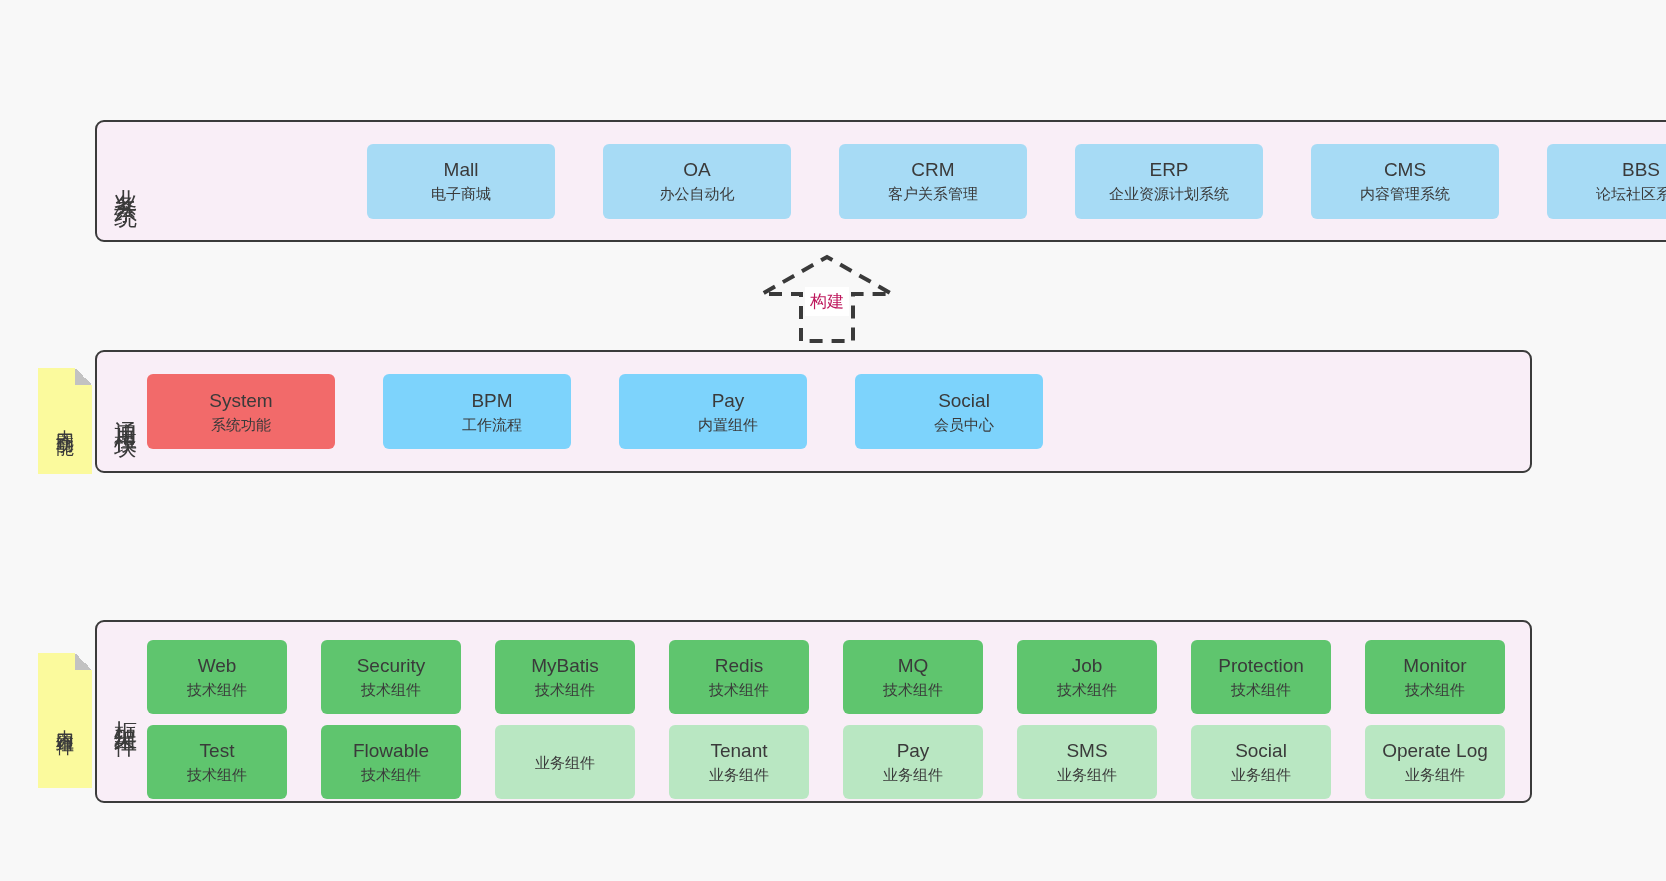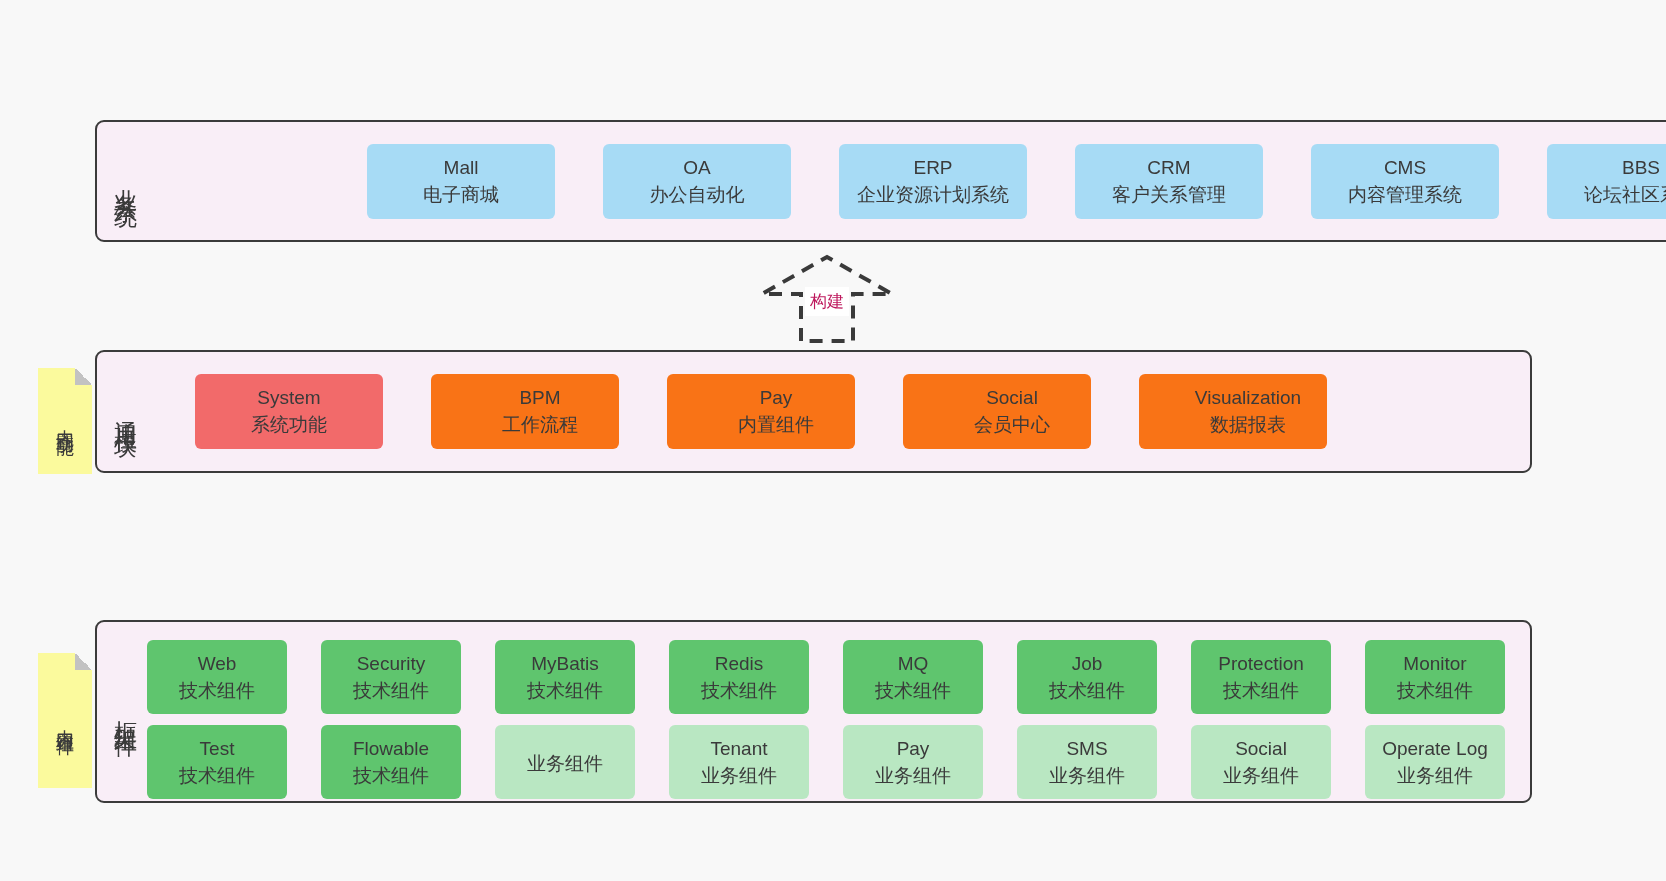--- a/index.html
+++ b/index.html
@@ -17,21 +17,21 @@
   .panel{
     position:absolute;
     background:#f9eef7;
     border:2px solid #3b3b3b;
     border-radius:9px;
     box-sizing:border-box;
     display:flex;
     align-items:center;
   }
   #panel-business{left:95px;top:120px;width:1642px;height:122px;justify-content:space-between;}
-  #panel-modules{left:95px;top:350px;width:1437px;height:123px;gap:48px;}
+  #panel-modules{left:95px;top:350px;width:1437px;height:123px;}
   #panel-components{left:95px;top:620px;width:1437px;height:183px;align-items:flex-start;}
   .vlabel{
     writing-mode:vertical-rl;
     text-orientation:upright;
     font-size:23px;
     letter-spacing:5px;
     margin-left:12px;
     width:34px;
     text-align:center;
     line-height:34px;
@@ -58,26 +58,26 @@
     display:flex;
     flex-direction:column;
     align-items:center;
     justify-content:center;
     text-align:center;
     box-sizing:border-box;
     padding:4px 6px;
     line-height:1.25;
   }
   .box .en{font-size:19px;}
-  .box .zh{font-size:19px;margin-top:3px;}
+  .box .zh{font-size:15px;margin-top:3px;}
   .w188{width:188px;height:75px;}
   .w140{width:140px;height:74px;}
   .blue{background:#a7dbf5;}
   .red{background:#f26a6a;}
-  .pink{background:#f97316;padding-left:36px;}
+  .pink{background:#7dd3fc;padding-left:36px;}
   .green{background:#5fc56e;}
   .green-light{background:#b9e7c2;}
   .sticky{
     position:absolute;
     background:#fbfa9d;
     width:54px;
   }
   #sticky-features{left:38px;top:368px;height:106px;}
   #sticky-components{left:38px;top:653px;height:135px;}
   .fold{
@@ -124,26 +124,26 @@
     <div class="boxes">
       <div class="box blue w188">
         <div class="en">Mall</div>
         <div class="zh">电子商城</div>
       </div>
       <div class="box blue w188">
         <div class="en">OA</div>
         <div class="zh">办公自动化</div>
       </div>
       <div class="box blue w188">
+        <div class="en">CRM</div>
+        <div class="zh">客户关系管理</div>
+      </div>
+      <div class="box blue w188">
         <div class="en">ERP</div>
         <div class="zh">企业资源计划系统</div>
-      </div>
-      <div class="box blue w188">
-        <div class="en">CRM</div>
-        <div class="zh">客户关系管理</div>
       </div>
       <div class="box blue w188">
         <div class="en">CMS</div>
         <div class="zh">内容管理系统</div>
       </div>
       <div class="box blue w188">
         <div class="en">BBS</div>
         <div class="zh">论坛社区系统</div>
       </div>
     </div>
@@ -168,24 +168,20 @@
         <div class="zh">工作流程</div>
       </div>
       <div class="box pink w188">
         <div class="en">Pay</div>
         <div class="zh">内置组件</div>
       </div>
       <div class="box pink w188">
         <div class="en">Social</div>
         <div class="zh">会员中心</div>
       </div>
-      <div class="box pink w188">
-        <div class="en">Visualization</div>
-        <div class="zh">数据报表</div>
-      </div>
     </div>
   </section>
 
   <div class="sticky" id="sticky-features">
     <div class="fold"></div>
     <div class="sticky-text">内置功能</div>
   </div>
 
 
   <section class="panel" id="panel-components">

